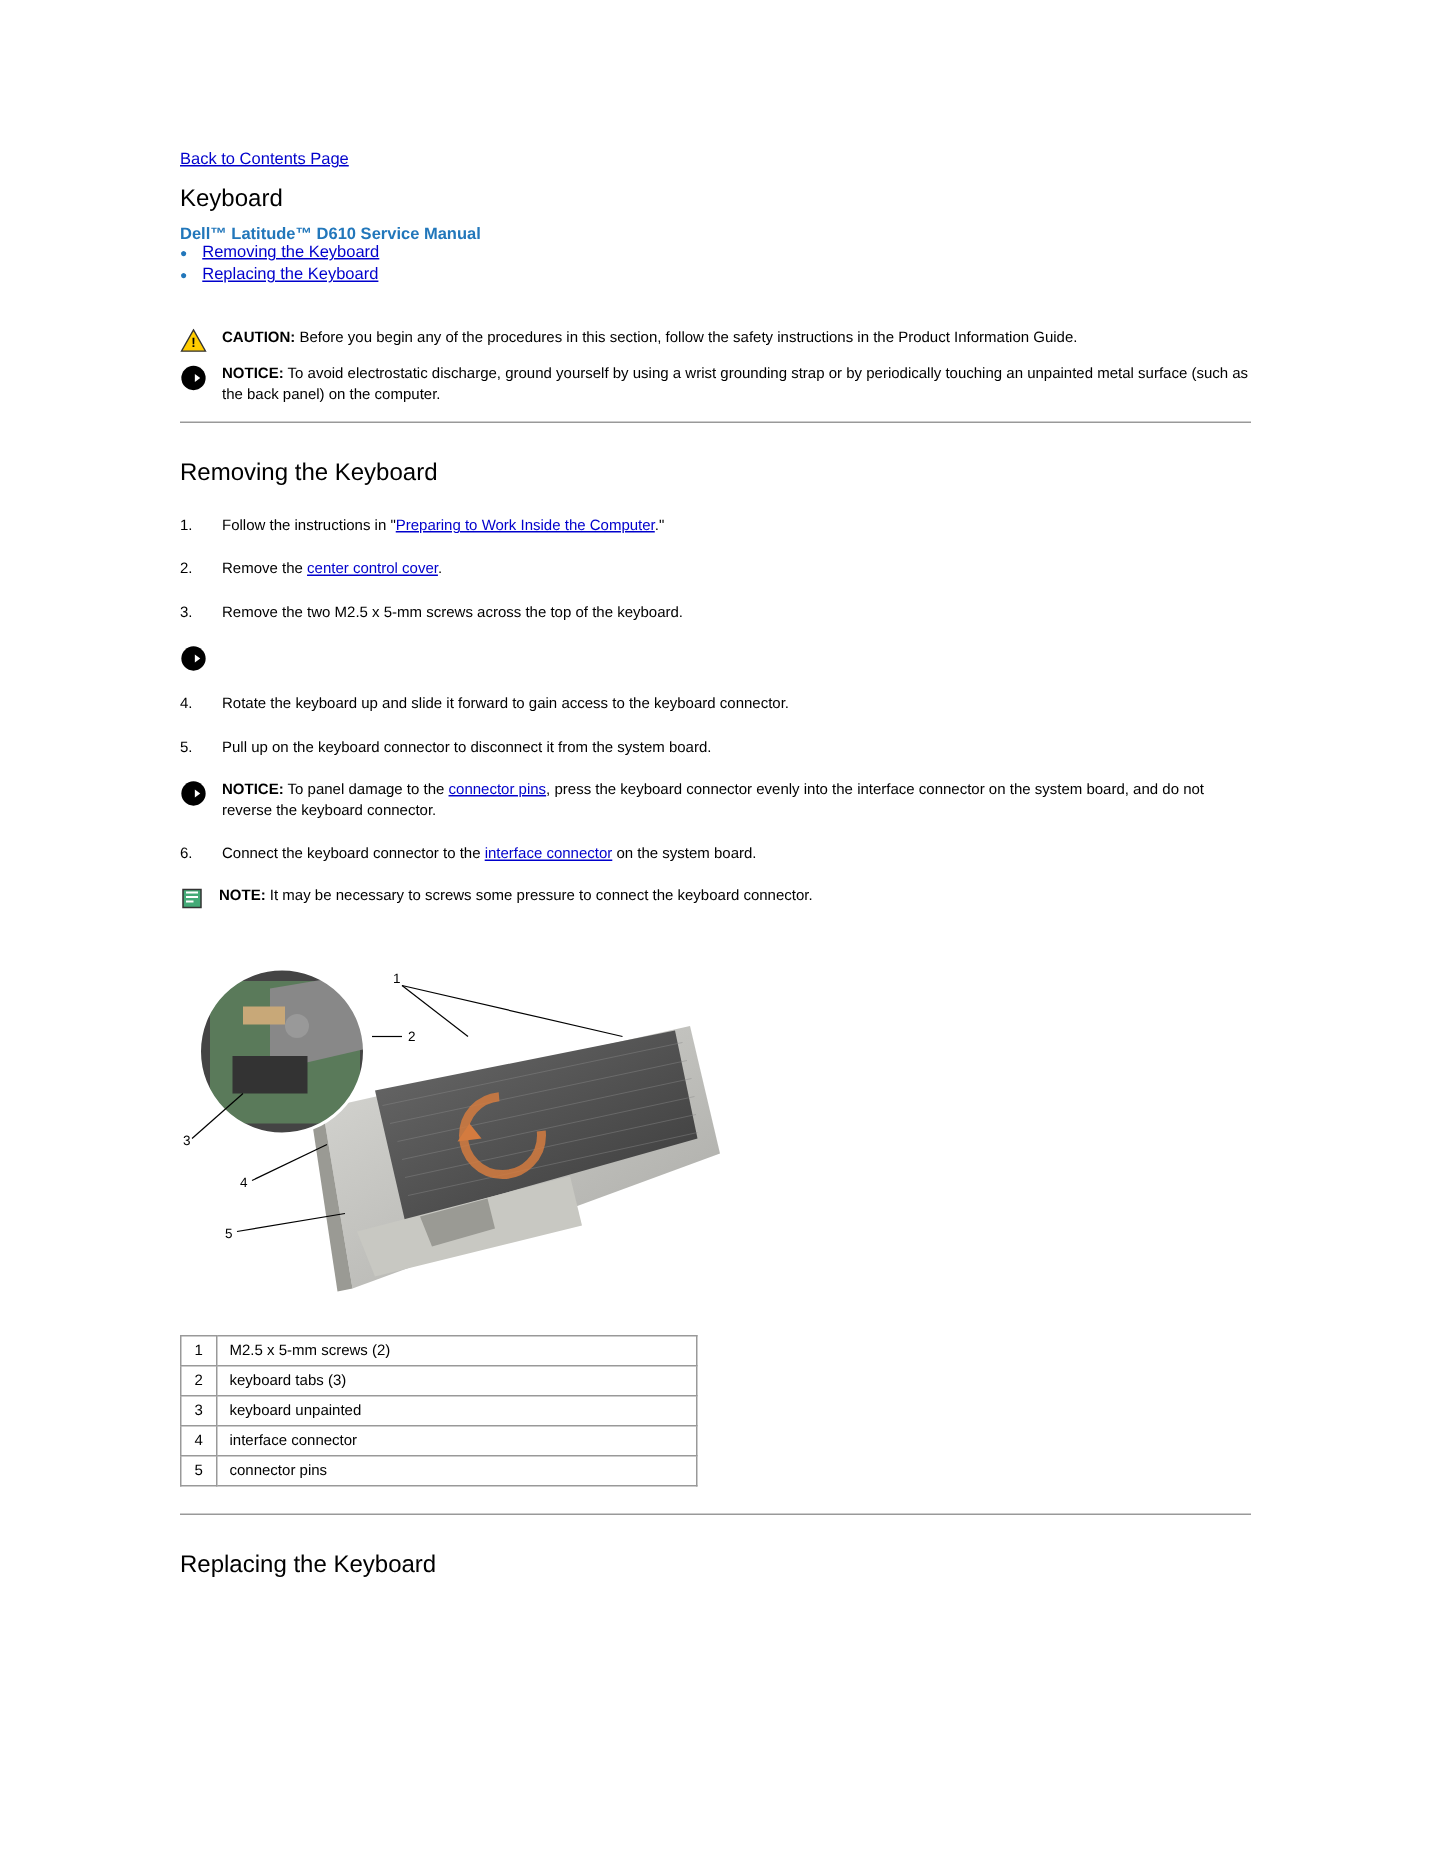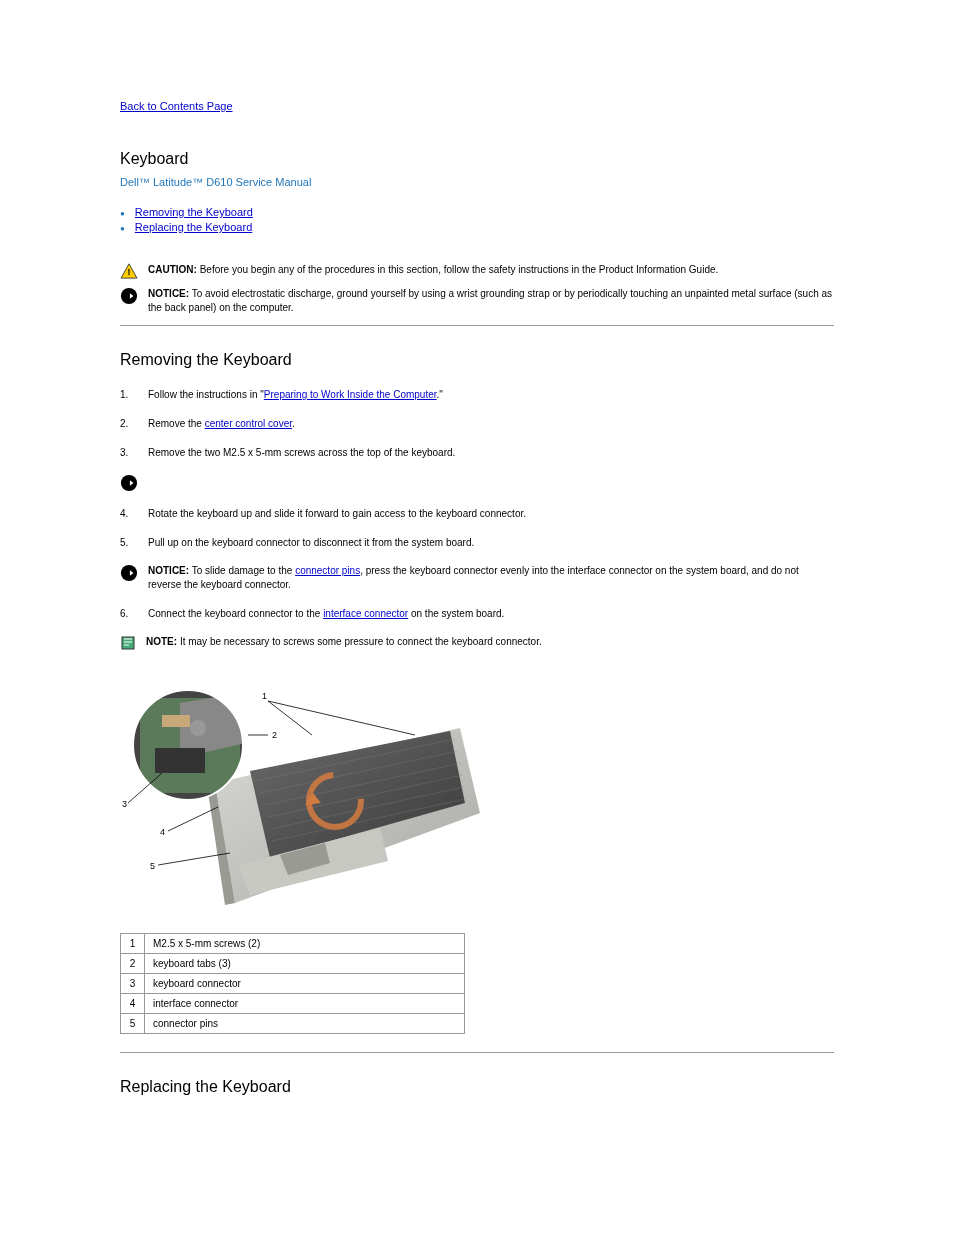--- a/index.html
+++ b/index.html
@@ -1,20 +1,20 @@
 <!DOCTYPE html>
 <html><head>
 <meta charset="utf-8">
 <style>
 *{margin:0;padding:0;box-sizing:border-box}
 body{font:11px Verdana,Arial,sans-serif;background:#fff;color:#000;width:954px;padding:100px 120px 60px}
 a{color:#0000cc;text-decoration:underline}
-.back{color:#0000cc;margin-bottom:38px;display:block}
+.back{color:#0000cc;margin-bottom:12px;display:block}
 h1{font-size:16px;font-weight:normal;margin-bottom:8px}
-.subtitle{color:#27b;font-size:11px;font-weight:normal;margin-bottom:18px}
+.subtitle{color:#27b;font-size:11px;font-weight:bold;margin-bottom:0}
 .bullets{margin-bottom:30px}
 .bullets li{list-style:none;margin-bottom:3px}
 .bullets li:before{content:"●";color:#27b;margin-right:10px;font-size:8px}
 .notice{display:flex;align-items:flex-start;margin-bottom:8px}
 .notice-icon{width:18px;height:18px;flex-shrink:0;margin-right:10px}
 .notice-text{flex:1;font-size:10px;line-height:1.4}
 .hr{border:none;border-top:1px solid #999;margin:10px 0 25px}
 h2{font-size:16px;font-weight:normal;margin-bottom:18px}
 .step{font-size:10px;margin-bottom:14px;padding-left:28px;line-height:1.5}
 .step-num{display:inline-block;width:28px;margin-left:-28px}
@@ -74,21 +74,21 @@
 </div>
 
 <div class="step"><span class="step-num">4.</span><span>Rotate the keyboard up and slide it forward to gain access to the keyboard connector.</span></div>
 <div class="step"><span class="step-num">5.</span><span>Pull up on the keyboard connector to disconnect it from the system board.</span></div>
 
 <div class="notice" style="margin-top:10px;margin-bottom:14px">
 <svg class="arrow notice-icon" viewBox="0 0 20 20">
       <circle cx="10" cy="10" r="9" fill="#000"></circle>
       <path d="M6 10 L11 10 L11 7 L15 10 L11 13 L11 10" fill="#fff"></path>
     </svg>
-<div class="notice-text"><b>NOTICE:</b> <span>To slide damage to the </span><a>connector pins</a><span>, press the keyboard connector evenly into the interface connector on the system board, and do not reverse the keyboard connector.</span></div>
+<div class="notice-text"><b>NOTICE:</b> <span>To panel damage to the </span><a>connector pins</a><span>, press the keyboard connector evenly into the interface connector on the system board, and do not reverse the keyboard connector.</span></div>
 </div>
 
 <div class="step"><span class="step-num">6.</span><span>Connect the keyboard connector to the </span><a>interface connector</a><span> on the system board.</span></div>
 
 <div class="notice" style="margin-top:10px;margin-bottom:10px">
 <svg class="note notice-icon" viewBox="0 0 16 16">
       <rect x="2" y="2" width="12" height="12" fill="#4a7" stroke="#333"></rect>
       <path d="M4 4 L12 4 M4 7 L12 7 M4 10 L9 10" stroke="#fff" stroke-width="1.2"></path>
     </svg>
 <div class="notice-text"><b>NOTE:</b> <span>It may be necessary to screws some pressure to connect the keyboard connector.</span></div>
@@ -161,21 +161,21 @@
       <tr>
         <td>1</td>
         <td>M2.5 x 5-mm screws (2)</td>
       </tr>
 <tr>
         <td>2</td>
         <td>keyboard tabs (3)</td>
       </tr>
 <tr>
         <td>3</td>
-        <td>keyboard connector</td>
+        <td>keyboard unpainted</td>
       </tr>
 <tr>
         <td>4</td>
         <td>interface connector</td>
       </tr>
 <tr>
         <td>5</td>
         <td>connector pins</td>
       </tr>
 </tbody>

